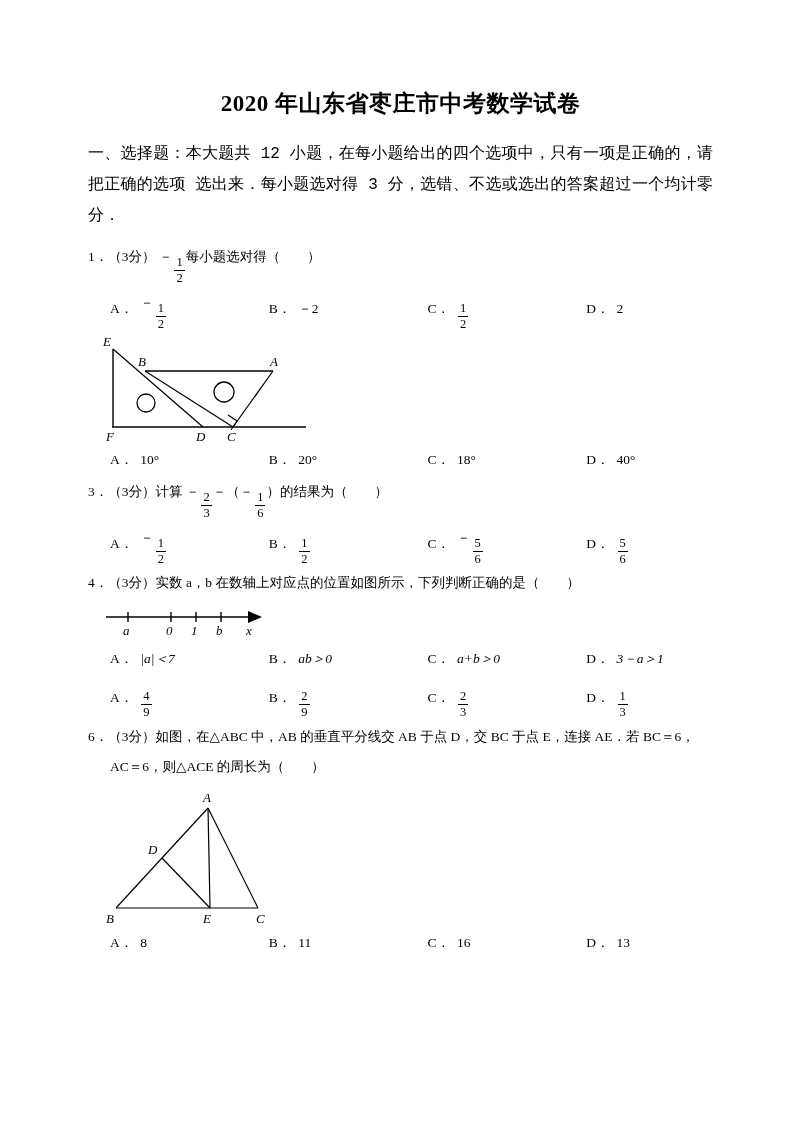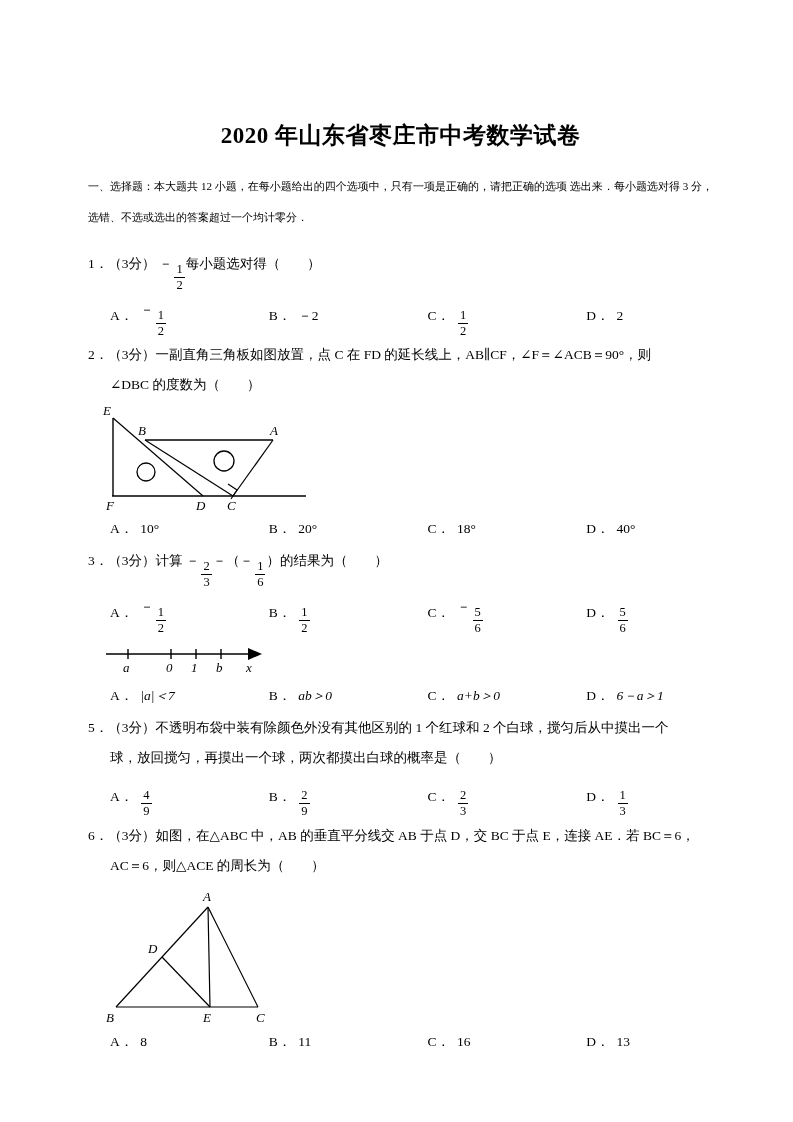--- a/index.html
+++ b/index.html
@@ -28,31 +28,32 @@
     top: 0;
     width: 625px;
   }
 
   
   .doc-title {
     text-align: center;
     font-size: 23px;
     font-weight: bold;
     letter-spacing: 0.5px;
-    margin-top: 120px;
+    margin-top: 88px;
     margin-bottom: 20px;
     font-family: "Liberation Serif", "DejaVu Serif", serif;
   }
 
   
   .intro {
-    font-size: 11px;
+    font-size: 16px;
     line-height: 31px;
     text-align: justify;
-    margin-bottom: 16px;
+    margin-bottom: 10px;
+    font-family: Liberation Mono, monospace;
   }
 
   
   .question {
     margin-bottom: 2px;
   }
   .q-stem {
     font-size: 13.5px;
     line-height: 30px;
     text-align: justify;
@@ -158,24 +159,20 @@
               </span></span>
       </div>
       <div class="opt opt-d">
         <span class="opt-label">D．</span>
         <span class="opt-val">2</span>
       </div>
     </div>
   </div>
 
   <div class="question">
-    <div class="q-stem">
-      <span>2．</span><span>（3分）</span><span>一副直角三角板如图放置，点 C 在 FD 的延长线上，AB∥CF，∠F＝∠ACB＝90°，则</span>
-      <span class="indent2">∠DBC 的度数为（　　）</span>
-    </div>
 
     <div class="figure">
       <svg width="230" height="108" viewBox="0 0 230 108">
 
         <line x1="14" y1="92" x2="208" y2="92" stroke="#000" stroke-width="1.4"></line>
 
         <line x1="15" y1="14" x2="15" y2="92" stroke="#000" stroke-width="1.4"></line>
 
         <line x1="15" y1="14" x2="105" y2="92" stroke="#000" stroke-width="1.2"></line>
 
@@ -256,20 +253,23 @@
         <span class="opt-label">D．</span>
         <span class="opt-val"><span class="frac">
                 <span class="num">5</span>
                 <span class="den">6</span>
               </span></span>
       </div>
     </div>
   </div>
 
   <div class="question">
+    <div class="q-stem">
+      <span>4．</span><span>（3分）</span><span>实数 a，b 在数轴上对应点的位置如图所示，下列判断正确的是（　　）</span>
+    </div>
 
     <div class="figure">
       <svg width="180" height="40" viewBox="0 0 180 40">
         <line x1="8" y1="15" x2="152" y2="15" stroke="#000" stroke-width="1.6"></line>
         <polygon points="150,9 164,15 150,21" fill="#000"></polygon>
         <line x1="30" y1="10" x2="30" y2="20" stroke="#000" stroke-width="1.4"></line>
         <line x1="73" y1="10" x2="73" y2="20" stroke="#000" stroke-width="1.4"></line>
         <line x1="98" y1="10" x2="98" y2="20" stroke="#000" stroke-width="1.4"></line>
         <line x1="123" y1="10" x2="123" y2="20" stroke="#000" stroke-width="1.4"></line>
         <text class="fig-label" x="25" y="33">a</text>
@@ -288,30 +288,26 @@
       <div class="opt opt-b">
         <span class="opt-label">B．</span>
         <span class="opt-val mi">ab＞0</span>
       </div>
       <div class="opt opt-c">
         <span class="opt-label">C．</span>
         <span class="opt-val mi">a+b＞0</span>
       </div>
       <div class="opt opt-d">
         <span class="opt-label">D．</span>
-        <span class="opt-val mi">6－a＞1</span>
-      </div>
-    </div>
-  </div>
-
-  <div class="question">
-    <div class="q-stem">
-      <span>5．</span><span>（3分）</span><span>不透明布袋中装有除颜色外没有其他区别的 1 个红球和 2 个白球，搅匀后从中摸出一个</span>
-      <span class="indent2">球，放回搅匀，再摸出一个球，两次都摸出白球的概率是（　　）</span>
-    </div>
+        <span class="opt-val mi">3－a＞1</span>
+      </div>
+    </div>
+  </div>
+
+  <div class="question">
     <div class="options">
       <div class="opt opt-a">
         <span class="opt-label">A．</span>
         <span class="opt-val"><span class="frac">
                 <span class="num">4</span>
                 <span class="den">9</span>
               </span></span>
       </div>
       <div class="opt opt-b">
         <span class="opt-label">B．</span>

